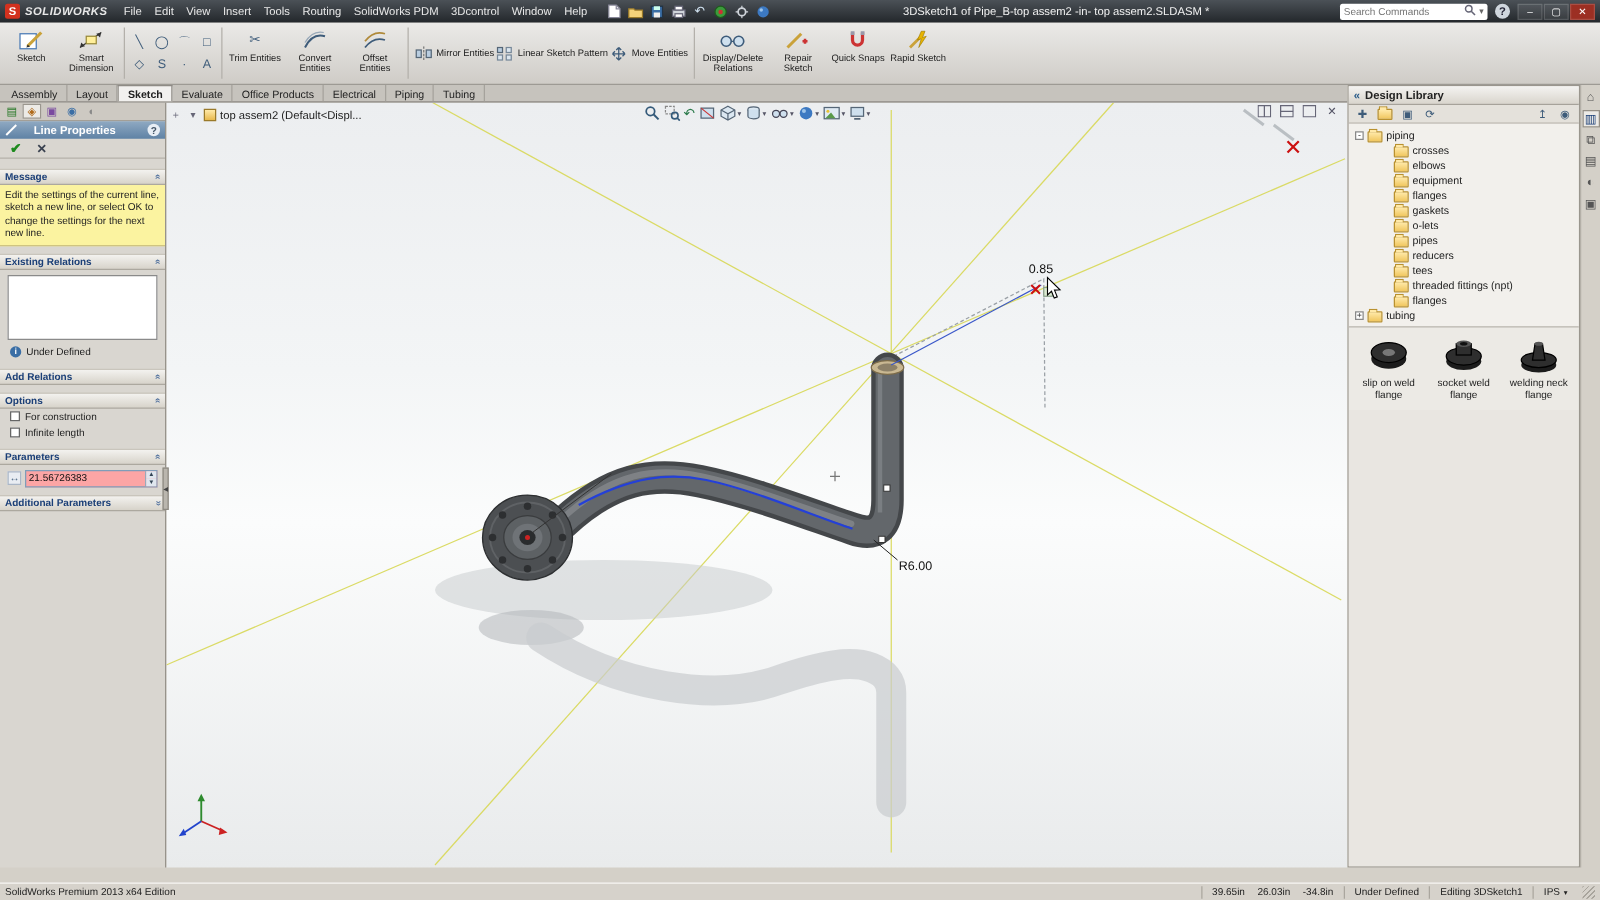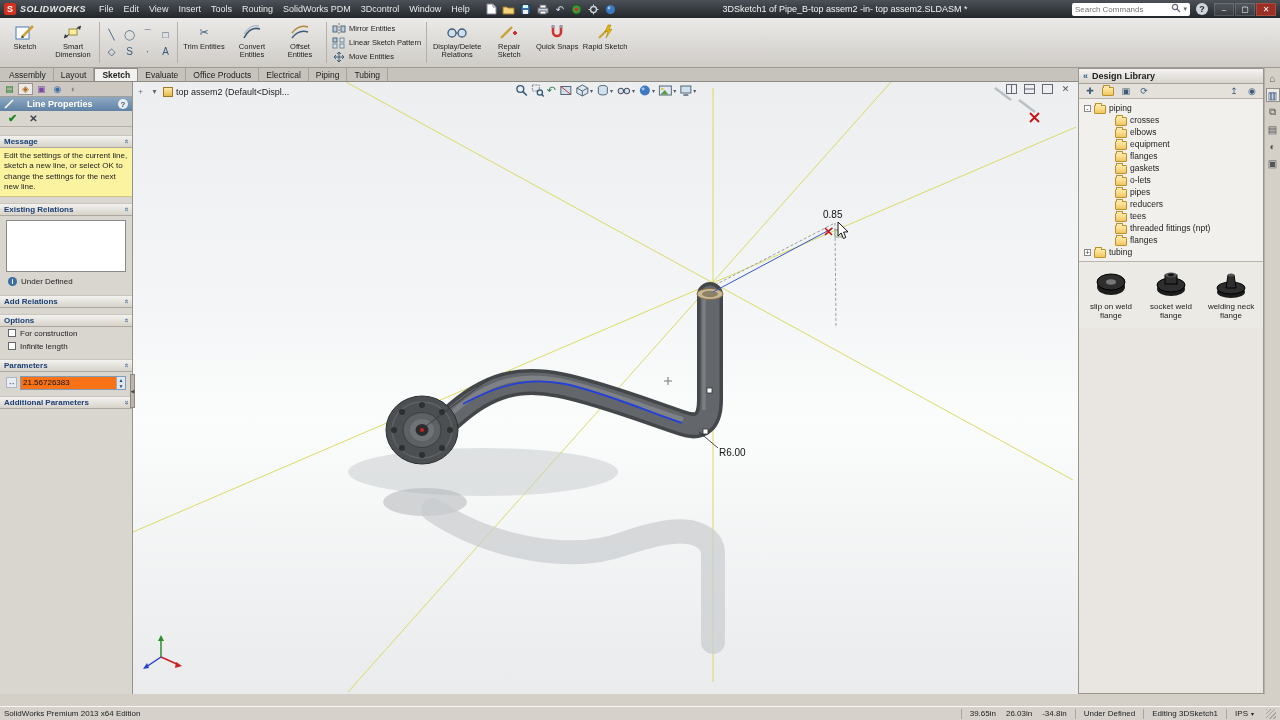--- a/index.html
+++ b/index.html
@@ -23,21 +23,21 @@
 .winbtns span{width:20px;height:13px;display:flex;align-items:center;justify-content:center;font-size:8px;color:#fff;background:rgba(255,255,255,.08);border:1px solid rgba(255,255,255,.15)}
 .winbtns .wclose{background:#9c2f23}
 
 
 .ribbon{position:absolute;top:18px;left:0;right:0;height:50px;background:linear-gradient(#ebeae8,#cfccc7);border-bottom:1px solid #9d9a94;display:flex;align-items:stretch;padding:1px 2px;gap:2px;z-index:40}
 .rbig{width:46px;display:flex;flex-direction:column;align-items:center;padding-top:3px;font-size:7.5px;color:#222;text-align:center;line-height:1.1}
 .rbig .ricon{height:20px;display:flex;align-items:center;justify-content:center;margin-bottom:1px}
 .rsep{width:1px;background:#b3b0aa;margin:3px 1px;flex:none}
 .rgrid{display:grid;grid-template-columns:repeat(4,17px);grid-auto-rows:16px;align-content:center;gap:1px}
 .ent{display:flex;align-items:center;justify-content:center;font-size:10px;color:#3e5c7a}
-.rcol{display:flex;flex-direction:column;justify-content:center;gap:2px;font-size:7.5px;color:#222;padding:0 2px}
+.rcol{display:flex;flex-direction:row;justify-content:center;gap:2px;font-size:7.5px;color:#222;padding:0 2px}
 .rrow{display:flex;align-items:center;gap:3px;white-space:nowrap}
 .glyph-ico{font-size:11px;color:#3e5c7a}
 
 
 .cmdtabs{position:absolute;top:68px;left:0;width:1078px;height:14px;background:#c6c3bd;border-bottom:1px solid #8e8b85;display:flex;padding-left:2px;z-index:30}
 .ctab{padding:1px 7px;font-size:8.5px;color:#222;border-right:1px solid #a5a29c;height:13px;display:flex;align-items:center;white-space:nowrap}
 .ctab.active{background:#f2f1ef;border:1px solid #8e8b85;border-bottom:none;font-weight:bold}
 
 
 .pm{position:absolute;top:82px;left:0;width:133px;height:612px;background:#d9d6d0;border-right:1px solid #97938b;z-index:20}
@@ -55,21 +55,21 @@
 .msg-body{background:#fbf3a0;border-bottom:1px solid #cfc481;padding:3px 4px;font-size:8px;line-height:1.3;color:#222}
 .rel-box{margin:4px 6px 2px;background:#fff;border:1px solid #8a8a8a;height:52px}
 .underdef{display:flex;align-items:center;gap:4px;padding:3px 8px;font-size:8px;color:#222}
 .info-ico{width:9px;height:9px;border-radius:50%;background:#3a6ea5;color:#fff;font-size:7px;display:flex;align-items:center;justify-content:center;font-weight:bold;flex:none}
 .addrel-row{display:flex;align-items:center;gap:4px;padding:2px 8px;font-size:8px;color:#222;height:13px}
 .rel-ico{width:10px;height:10px;background:linear-gradient(45deg,transparent 42%,#4a6da7 42%,#4a6da7 58%,transparent 58%),#e9edf3;border:1px solid #aab6c6;flex:none}
 .opt-row{display:flex;align-items:center;gap:4px;padding:2px 8px;font-size:8px;color:#222;height:13px}
 .cb{width:8px;height:8px;background:#fff;border:1px solid #666;flex:none}
 .param-row{display:flex;align-items:center;gap:3px;margin:4px 6px}
 .param-ico{width:11px;height:11px;background:#e9edf3;border:1px solid #aab6c6;color:#3e5c7a;font-size:8px;display:flex;align-items:center;justify-content:center;flex:none}
-.param-field{flex:1;display:flex;align-items:stretch;background:#f97316;border:1px solid #7f9db9;height:14px}
+.param-field{flex:1;display:flex;align-items:stretch;background:#fca5a5;border:1px solid #7f9db9;height:14px}
 .param-field .val{flex:1;font-size:8px;display:flex;align-items:center;padding:0 2px;color:#111}
 .spin{width:9px;display:flex;flex-direction:column;border-left:1px solid #9ab}
 .spin span{flex:1;font-size:5px;display:flex;align-items:center;justify-content:center;background:#dfe6ee;color:#345}
 .pm-splitter{position:absolute;right:-3px;top:292px;width:5px;height:34px;background:#bab6ae;border:1px solid #8e8a82;display:flex;align-items:center;justify-content:center;font-size:5px;color:#444;z-index:25}
 
 
 .viewport{position:absolute;top:82px;left:133px;width:945px;height:612px;background:linear-gradient(180deg,#eceef0 0%,#f3f5f6 35%,#fbfcfc 55%,#e9ebec 100%);overflow:hidden;z-index:10}
 .scene{position:absolute;left:0;top:0}
 .scene text{font-family:"Liberation Sans",sans-serif}
 .flytree{position:absolute;top:4px;left:2px;display:flex;align-items:center;gap:3px;font-size:9px;color:#222}

